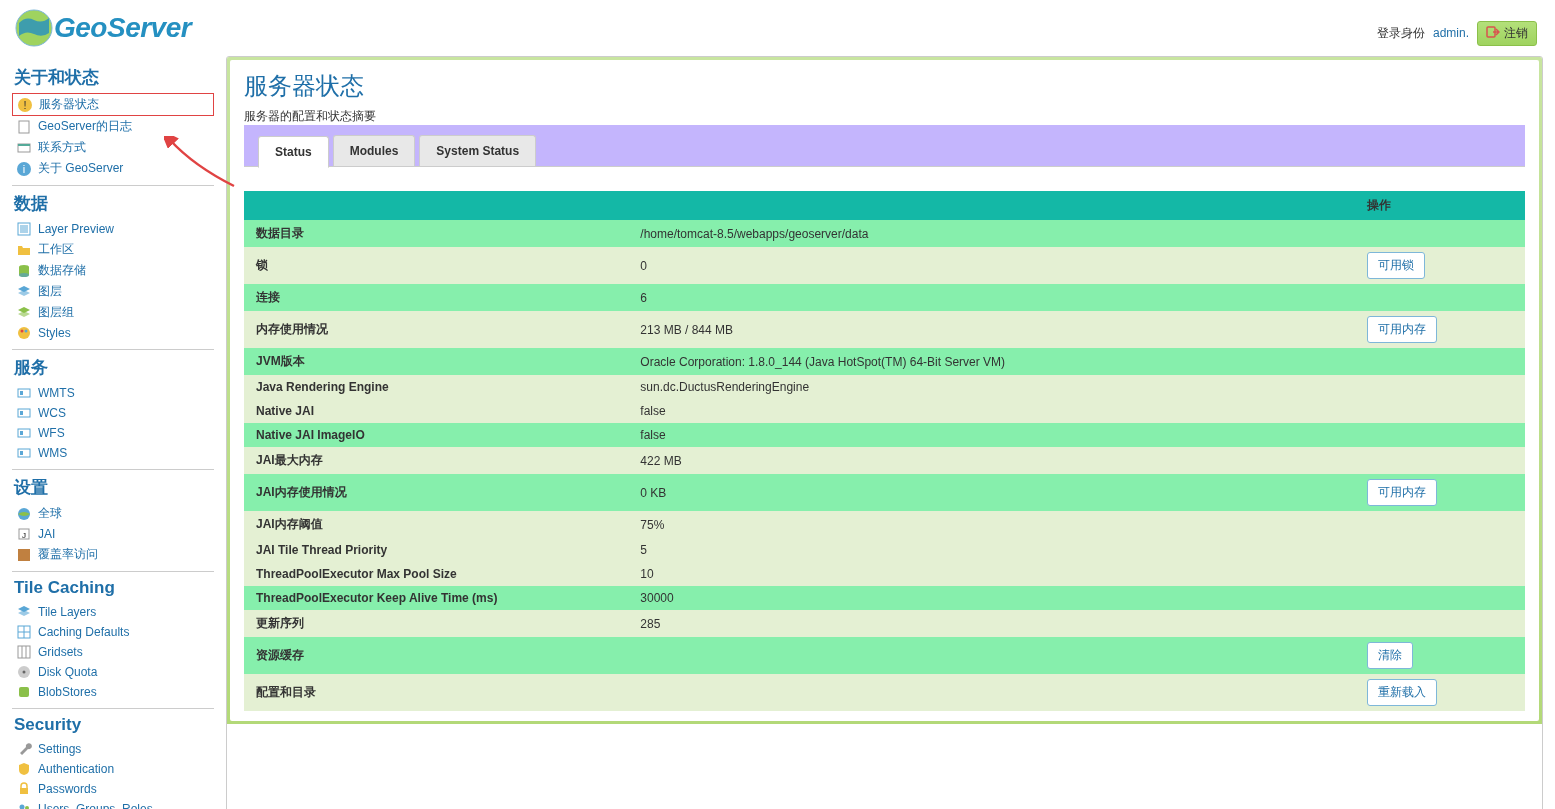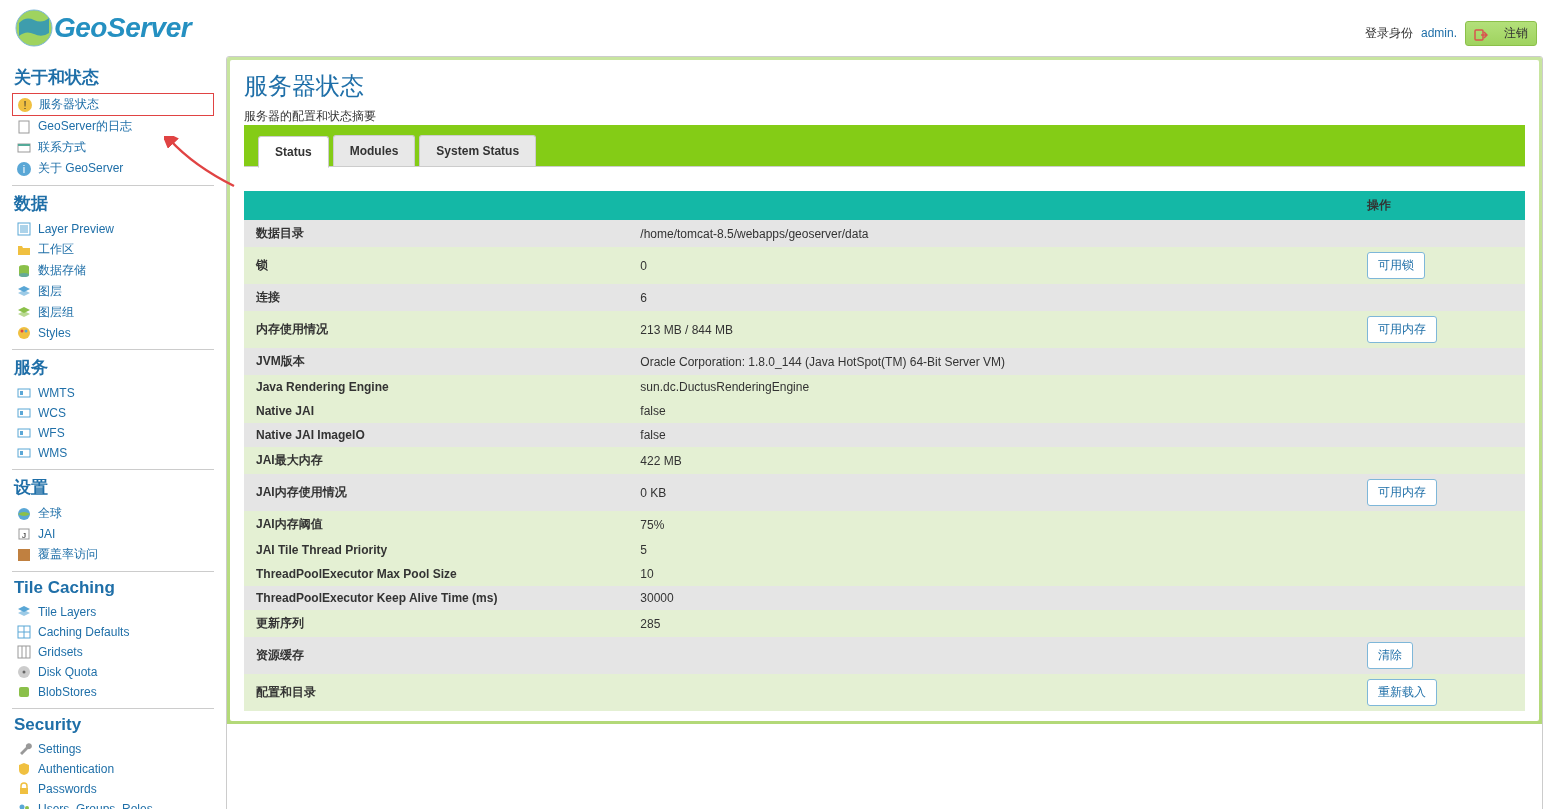--- a/index.html
+++ b/index.html
@@ -4,47 +4,47 @@
 <style>
 * { margin: 0; padding: 0; box-sizing: border-box; }
 body { font-family: "Lucida Grande", Verdana, Arial, sans-serif; font-size: 12px; color: #333; background: #fff; }
 
 .header { display: flex; justify-content: space-between; align-items: center; padding: 8px 18px 8px 14px; }
 .logo-wrap { display: flex; align-items: center; }
 .logo-globe { width: 40px; height: 40px; }
 .logo-text { font-size: 28px; font-weight: bold; color: #2590c1; font-style: italic; letter-spacing: -0.5px; }
 .header-right { display: flex; align-items: center; gap: 8px; font-size: 12px; margin-top: 10px; }
 .header-right a { color: #1f6fa8; text-decoration: none; }
-.logout-btn { background: linear-gradient(#b3e07a, #9fd35f); border: 1px solid #8bc04a; padding: 3px 8px; border-radius: 3px; display: inline-flex; align-items: flex-end; gap: 16px; cursor: pointer; color: #333; }
+.logout-btn { background: linear-gradient(#b3e07a, #9fd35f); border: 1px solid #8bc04a; padding: 3px 8px; border-radius: 3px; display: inline-flex; align-items: flex-start; gap: 4px; cursor: pointer; color: #333; }
 
 .layout { display: flex; gap: 12px; padding: 0 12px; }
 .sidebar { width: 202px; flex: 0 0 202px; padding-top: 4px; }
 .nav-group-title { color: #1f6fa8; font-weight: bold; font-size: 17px; padding: 6px 0 4px 2px; border-top: 1px solid #ccc; margin-top: 6px; }
 .nav-group-title.first { border-top: none; margin-top: 0; }
 .nav-item { display: flex; align-items: center; gap: 6px; padding: 2px 4px; cursor: pointer; }
 .nav-item a { color: #1f6fa8; text-decoration: none; font-size: 12px; }
 .nav-item.highlighted { border: 1px solid #e04343; }
 .nav-icon { width: 16px; height: 16px; display: inline-flex; align-items: center; justify-content: center; font-size: 13px; }
 
 .main { flex: 1; border: 1px solid #ccc; border-radius: 3px 3px 0 0; overflow: hidden; }
 .page-title-wrap { background: linear-gradient(#c8e5a0, #b3d978); padding: 3px; }
 .page-title-inner { background: #fff; border-radius: 2px; padding: 10px 14px; }
 .page-title { color: #1f6fa8; font-size: 24px; font-weight: normal; margin-bottom: 6px; }
 .page-desc { color: #333; font-size: 12px; }
 
-.tabs { display: flex; gap: 4px; padding: 10px 14px 0 14px; border-bottom: 1px solid #ccc; background: #84cc16; }
+.tabs { display: flex; gap: 4px; padding: 10px 14px 0 14px; border-bottom: 1px solid #ccc; background: #c4b5fd; }
 .tab { padding: 8px 16px; border: 1px solid #ccc; border-bottom: none; background: #e8e8e8; color: #333; font-size: 12px; font-weight: bold; cursor: pointer; border-radius: 3px 3px 0 0; }
 .tab.active { background: #fff; position: relative; top: 1px; border-bottom: 1px solid #fff; margin-bottom: -1px; }
 
 .status-table { width: 100%; border-collapse: collapse; margin-top: 24px; }
 .status-table th { background: #14b8a6; text-align: left; padding: 6px 12px; font-weight: bold; font-size: 12px; margin-top: 40px; }
 .status-table tr { border: none; }
 .status-table td { padding: 5px 12px; font-size: 12px; vertical-align: middle; }
 .status-table tr.even td { background: #e4f0d3; }
-.status-table tr.odd td { background: #e5e5e5; }
+.status-table tr.odd td { background: #86efac; }
 .col-label { width: 30%; font-weight: bold; }
 .col-value { width: auto; }
 .col-action { width: 170px; text-align: left; }
 .action-btn { background: #fff; border: 1px solid #7eb7d9; color: #1f6fa8; padding: 4px 10px; border-radius: 3px; cursor: pointer; font-size: 12px; }
 .link-blue { color: #1f6fa8; text-decoration: none; }
 
 .arrow-svg { position: absolute; left: 164px; top: 136px; pointer-events: none; z-index: 10; }
 </style>
 </head>
 <body>

